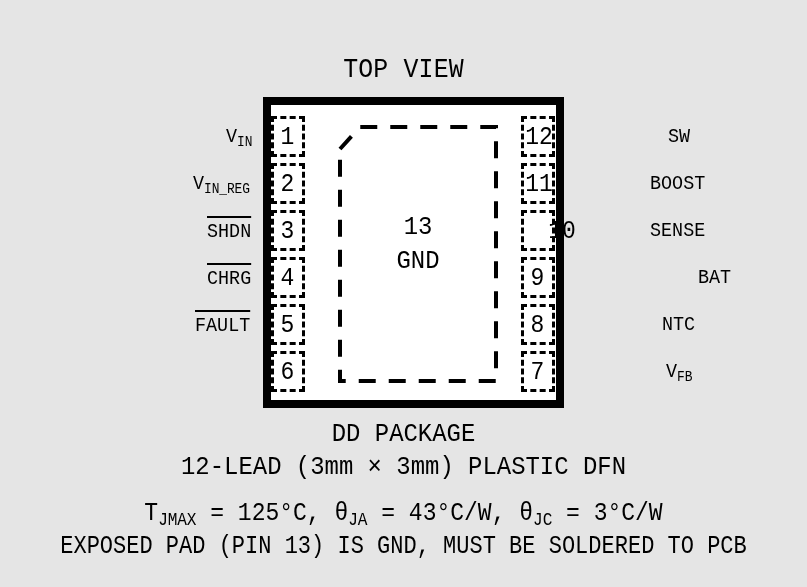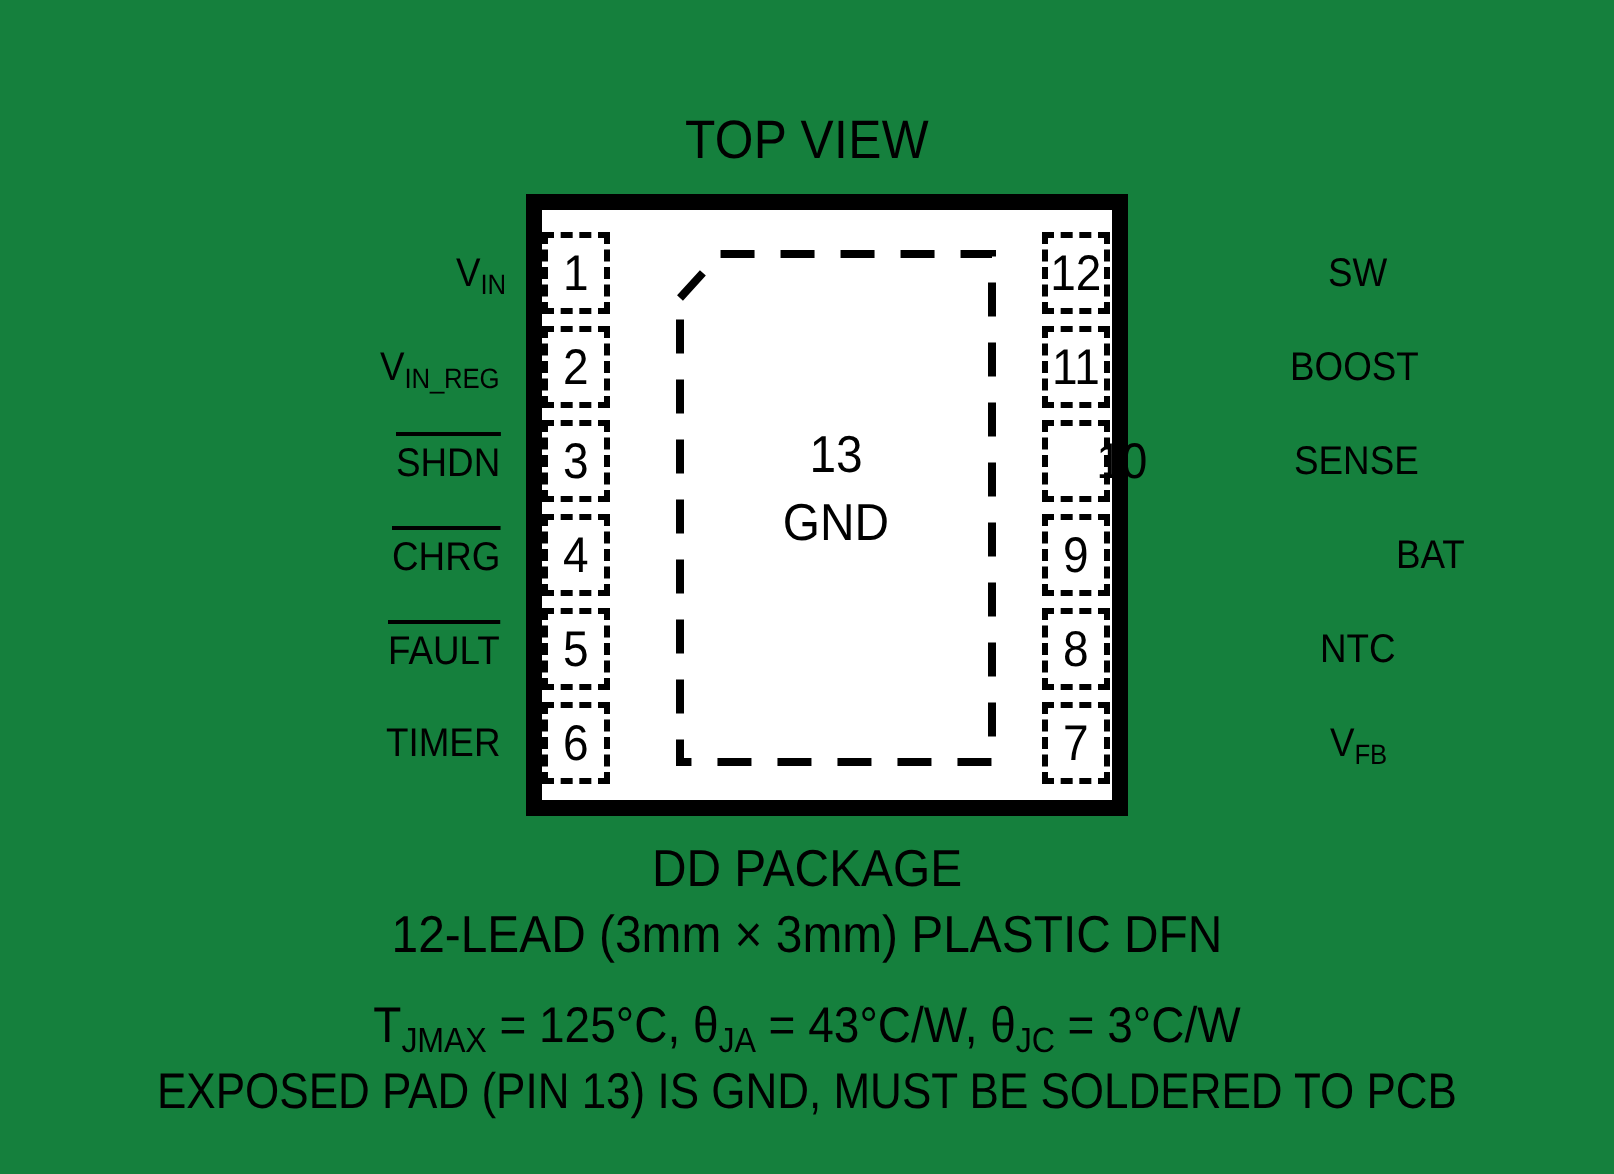--- a/index.html
+++ b/index.html
@@ -8,22 +8,23 @@
     background: #ffffff;
   }
   body {
     font-family: "Liberation Sans", sans-serif;
     color: #000000;
   }
   #root {
     position: relative;
     width: 807px;
     height: 587px;
-    background: #15803d;
+    background: #e5e5e5;
     overflow: hidden;
+    font-family: Liberation Mono, monospace;
   }
 
   
   .title {
     position: absolute;
     left: 0;
     top: 55px;
     width: 807px;
     text-align: center;
     font-size: 27px;
@@ -167,23 +168,20 @@
   </div>
 
   <div class="pin-name left" style="left:40px; top:263px; width:215px;">
     <span class="txt"><span class="ovl">CHRG</span></span>
   </div>
 
   <div class="pin-name left" style="left:40px; top:310px; width:215px;">
     <span class="txt"><span class="ovl">FAULT</span></span>
   </div>
 
-  <div class="pin-name left" style="left:40px; top:357px; width:215px;">
-    <span class="txt"><span>TIMER</span></span>
-  </div>
 
   <div class="pin-name right" style="left:573px; top:122px; width:215px;">
     <span class="txt"><span>SW</span></span>
   </div>
 
   <div class="pin-name right" style="left:573px; top:169px; width:215px;">
     <span class="txt"><span>BOOST</span></span>
   </div>
 
   <div class="pin-name right" style="left:573px; top:216px; width:215px;">

